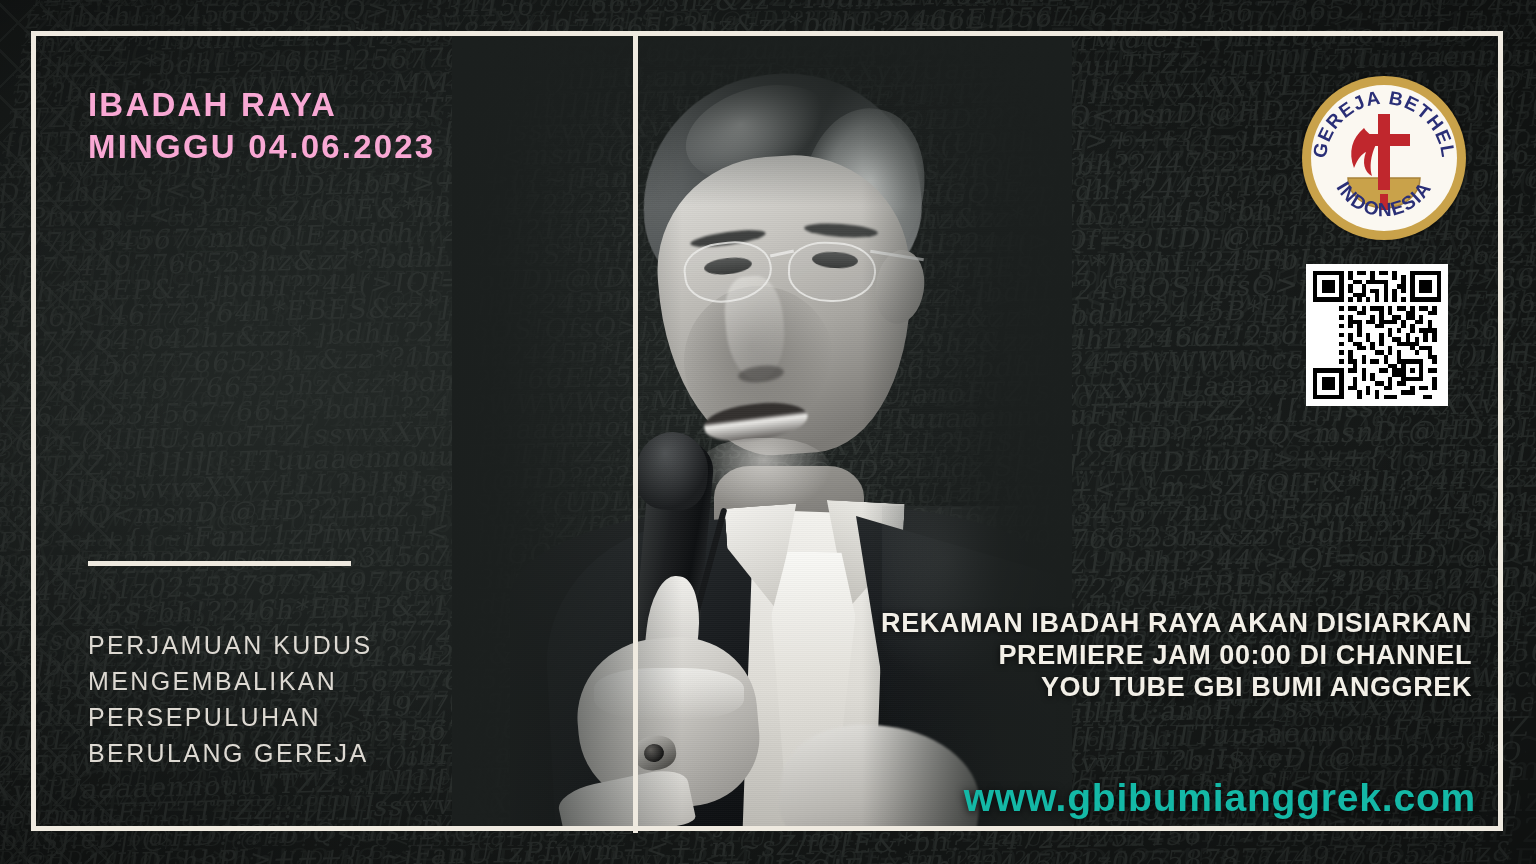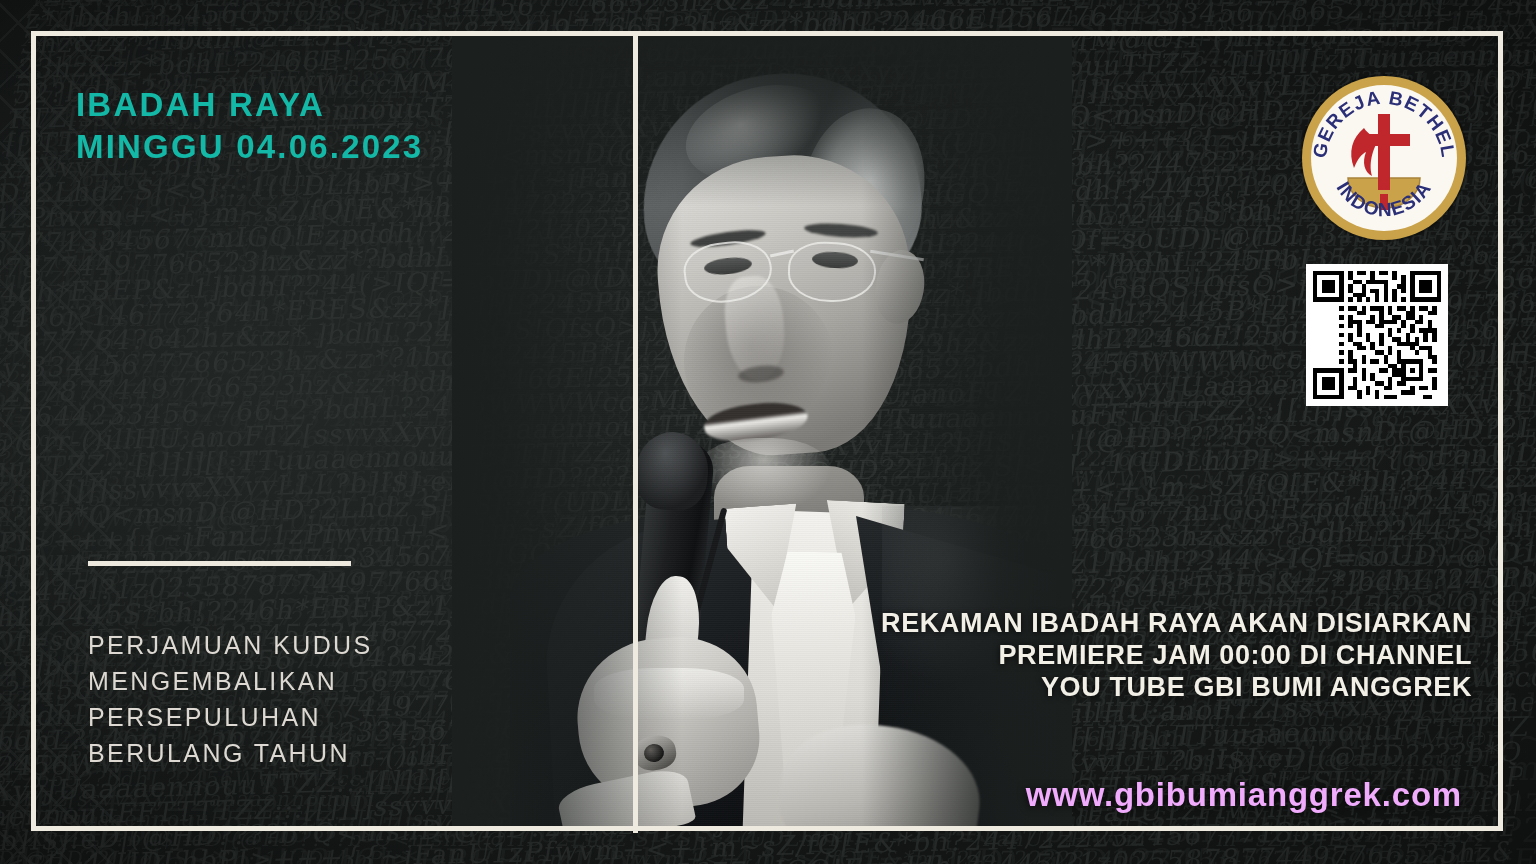--- a/index.html
+++ b/index.html
@@ -308,22 +308,22 @@
   }
   .portrait-grain {
     position:absolute; inset:0;
     background-image:repeating-linear-gradient(0deg, rgba(255,255,255,.018) 0 1px, rgba(0,0,0,.022) 1px 2px);
   }
 
   
   .left-col { position:absolute; left:0; top:0; width:633px; height:864px; z-index:30; }
 
   .header-block {
-    position:absolute; left:76px; top:84px;
-    color:#14b8a6;
+    position:absolute; left:88px; top:84px;
+    color:#f9a8d4;
     font-weight:bold;
     font-size:33px;
     line-height:42px;
     letter-spacing:2.2px;
   }
   .header-block div { white-space:nowrap; }
 
   .title-block {
     position:absolute; left:84px; top:268px;
     color:#f2eee5;
@@ -387,24 +387,24 @@
     color:#f2efe7;
     font-weight:bold;
     font-size:27px;
     line-height:32px;
     letter-spacing:.6px;
     text-shadow:0 1px 6px rgba(0,0,0,.75);
   }
   .announce div { white-space:nowrap; }
 
   .url {
-    position:absolute; right:74px; top:776px;
-    color:#f0abfc;
+    position:absolute; right:60px; top:776px;
+    color:#14b8a6;
     font-weight:bold;
-    font-size:33px;
+    font-size:39px;
     letter-spacing:.8px;
     text-shadow:0 1px 8px rgba(0,0,0,.8);
   }
 </style>
 </head>
 <body>
 
 <div id="poster">
 
   <div class="bg-base"></div>
@@ -680,21 +680,21 @@
       <div>MINGGU 04.06.2023</div>
     </div>
 
 
     <div class="rule"></div>
 
     <div class="body-block">
       <div>PERJAMUAN KUDUS</div>
       <div>MENGEMBALIKAN</div>
       <div>PERSEPULUHAN</div>
-      <div>BERULANG TAHUN</div>
+      <div>BERULANG GEREJA</div>
     </div>
   </div>
 
   <div class="right-col">
 
     <div class="logo">
       <div class="logo-ring"></div>
       <svg class="logo-svg" viewBox="0 0 164 164">
         <defs>
           <path id="arcTop" d="M 24,86 A 58,58 0 0 1 140,86"></path>

